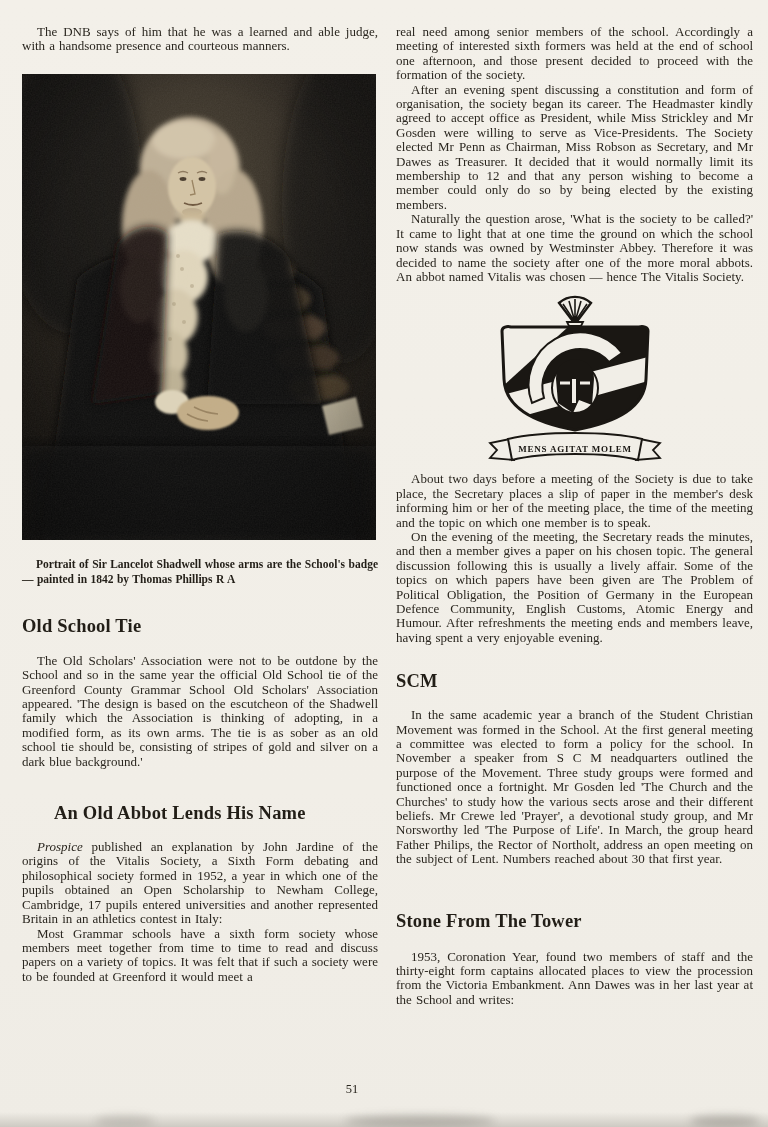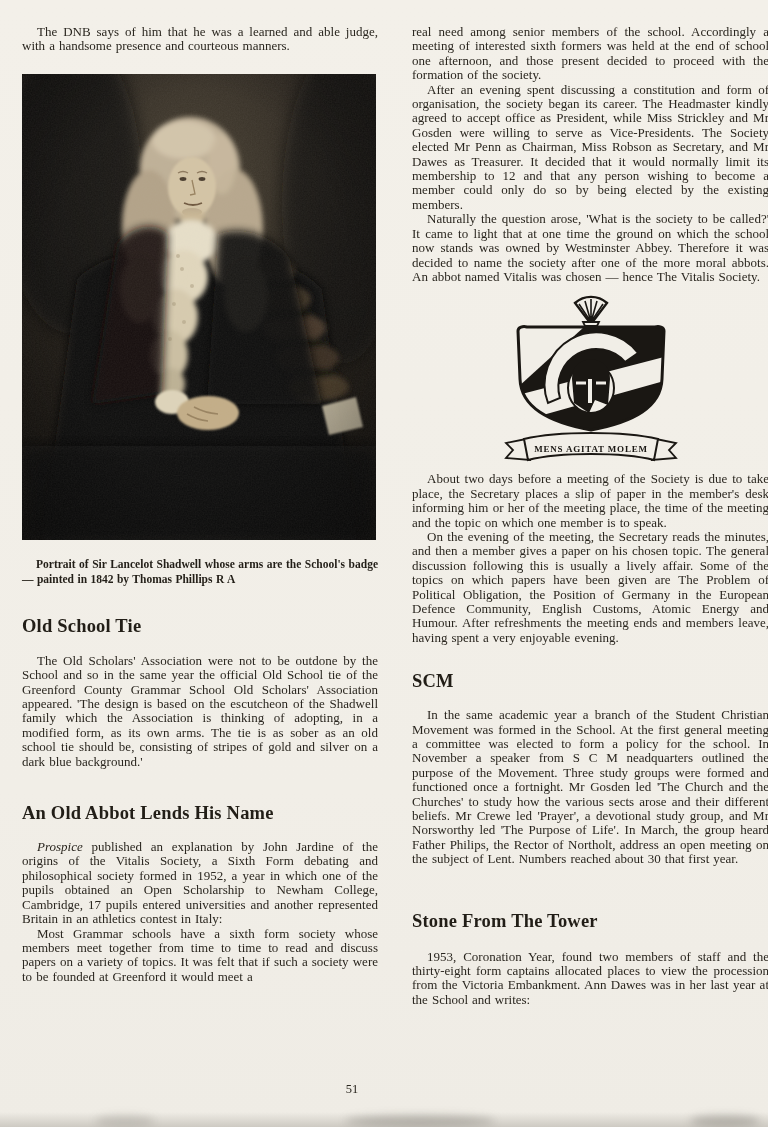--- a/index.html
+++ b/index.html
@@ -3,28 +3,28 @@
 <meta charset="utf-8">
 <style>
   html,body{margin:0;padding:0;background:#e8e5de;}
   #page{
     position:relative; width:768px; height:1127px; overflow:hidden;
     background:linear-gradient(180deg,#f3f0e9 0%, #f1eee7 70%, #efece5 100%);
     font-family:"Liberation Serif", serif; color:#2a261f;
   }
   .col{position:absolute; top:25px; text-align:justify;}
   #col-left{left:22px; width:356px;}
-  #col-right{left:412px; width:357px;}
+  #col-right{left:396px; width:357px;}
   p.body{font-size:13px; line-height:14.4px; margin:0; word-spacing:0.06em;}
   p.indent{text-indent:15px;}
   h2{font-size:18.5px; line-height:21px; margin:0; color:#221e17; text-align:left; letter-spacing:0.2px;}
   h2.scm-h{margin-top:26px; margin-bottom:16px;}
   h2.stone-h{margin-top:44px; margin-bottom:18px;}
   h2.tie-h{margin-top:29px; margin-bottom:17px;font-family:Liberation Serif, serif;}
-  h2.abbot-h{margin-top:34px; margin-bottom:16px;}
+  h2.abbot-h{margin-top:34px; margin-bottom:16px;margin-left:32px;}
   figure{margin:0;}
   #portrait-fig{margin-top:20px; width:354px; height:466px; background:#171310;}
   #portrait-fig svg{display:block;}
   figcaption.caption{
     margin-top:17px; font-weight:bold; font-size:11.5px; line-height:15px;
     text-align:justify; text-indent:14px; color:#221e17; word-spacing:0.05em;
   }
   #crest-fig{width:190px; margin:7px auto 5px auto;}
   #page-number{
     position:absolute; top:1082px; left:0; width:704px;

